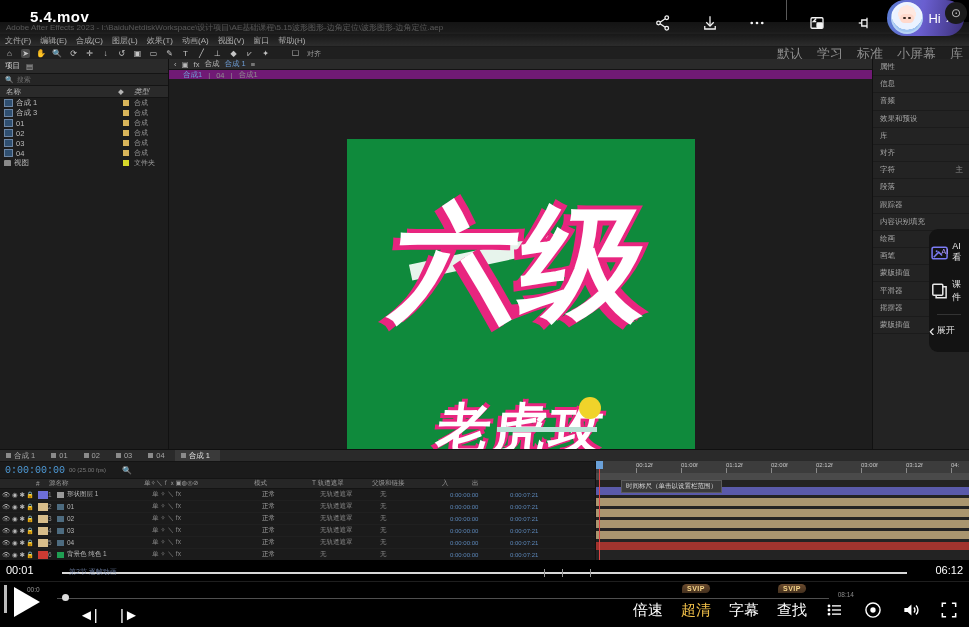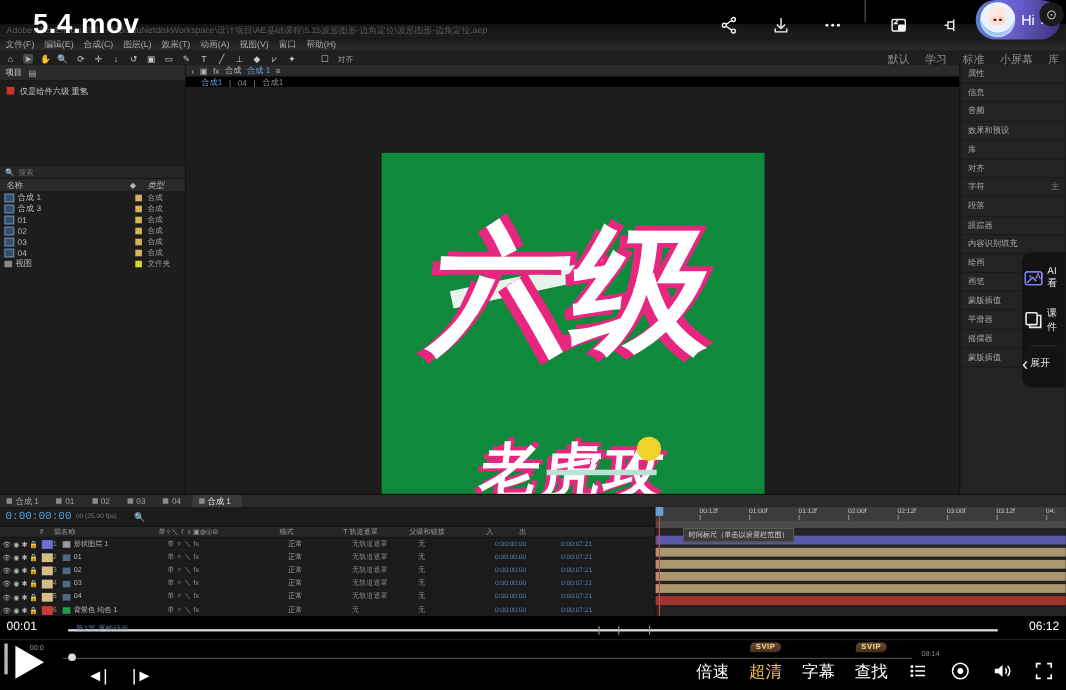--- a/index.html
+++ b/index.html
@@ -5,21 +5,21 @@
   html,body{margin:0;padding:0;background:#000;}
   body{width:969px;height:627px;overflow:hidden;
        font-family:"Liberation Sans","DejaVu Sans",sans-serif;
        color:#c8c8c8;-webkit-font-smoothing:none;}
   .app{position:relative;width:969px;height:627px;background:#000;overflow:hidden;}
 
   
   .player-top{position:absolute;left:0;top:0;width:969px;height:45px;
               background:linear-gradient(180deg,rgba(0,0,0,.92) 0%,rgba(0,0,0,.55) 70%,rgba(0,0,0,0) 100%);
               z-index:40;pointer-events:none;}
-  .vid-title{position:absolute;left:30px;top:8px;font-size:25px;color:#fff;
+  .vid-title{position:absolute;left:30px;top:8px;font-size:15px;color:#fff;
              font-weight:bold;letter-spacing:.5px;}
   .top-icons{position:absolute;right:0;top:0;height:45px;display:flex;gap:0;}
   .ticon{width:47px;height:45px;display:flex;align-items:center;justify-content:center;
          color:#fff;opacity:.95;}
   .tdiv{width:1px;height:20px;background:rgba(255,255,255,.35);margin:0 6px;}
   .avatar-pill{display:flex;align-items:center;height:36px;padding:0 14px 0 4px;margin-right:5px;
       border-radius:18px;background:linear-gradient(100deg,#5b7fd4 0%,#6a5fd0 45%,#3b2f78 100%);
       color:#fff;font-size:13px;gap:5px;}
   .avatar{width:32px;height:32px;border-radius:50%;
       background:radial-gradient(circle at 50% 38%,#ffe8e0 0 34%,#eaf2ff 35% 60%,#9fc4f0 61% 100%);
@@ -36,21 +36,21 @@
   .ae{position:absolute;left:0;top:22px;width:969px;height:538px;background:#232323;z-index:10;}
   .ae-title{height:12px;background:#3a3a3a;color:#d2d2d2;font-size:8px;line-height:12px;
             padding-left:6px;white-space:nowrap;overflow:hidden;}
   .ae-menu{height:12px;background:#2b2b2b;display:flex;align-items:center;gap:9px;
            padding-left:5px;font-size:8px;color:#cdcdcd;border-bottom:1px solid #1b1b1b;}
   .ae-tools{height:13px;background:#1f1f1f;display:flex;align-items:center;gap:7px;
             padding-left:5px;border-bottom:1px solid #151515;}
   .tool{width:9px;height:9px;display:flex;align-items:center;justify-content:center;
         font-size:8px;color:#c6c6c6;}
   .tool.act{background:#4a4a4a;border-radius:2px;}
-  .ws-tabs{margin-left:auto;display:flex;gap:14px;padding-right:6px;font-size:10px;color:#8c8c8c;text-align:center;}
+  .ws-tabs{margin-left:auto;display:flex;gap:14px;padding-right:6px;font-size:13px;color:#8c8c8c;text-align:center;}
 
   
   .ae-body{position:absolute;left:0;top:37px;width:969px;height:501px;display:flex;}
   .col-left{width:168px;background:#1d1d1d;border-right:1px solid #111;position:relative;}
   .col-mid{flex:1;background:#1d1d1d;position:relative;}
   .col-right{width:96px;background:#232323;border-left:1px solid #111;position:relative;}
 
   
   .pan-head{height:14px;background:#2a2a2a;display:flex;align-items:center;gap:6px;
             padding:0 5px;font-size:7.5px;color:#bdbdbd;border-bottom:1px solid #141414;}
@@ -71,21 +71,21 @@
   .prow .c3{width:34px;color:#9a9a9a;font-size:7px;}
   .ico-comp{width:7px;height:6px;background:#2f4f70;border:1px solid #6d86a3;flex:none;}
   .ico-fold{width:7px;height:6px;background:#8a8a8a;flex:none;border-radius:1px 1px 0 0;}
   .chip{width:6px;height:6px;display:inline-block;}
   .proj-foot{position:absolute;left:0;bottom:0;width:100%;height:12px;background:#242424;
              border-top:1px solid #141414;display:flex;align-items:center;gap:6px;padding:0 5px;}
 
   
   .view-tabs{height:10px;background:#2a2a2a;display:flex;align-items:center;gap:5px;
              padding:0 5px;font-size:7.5px;color:#b9b9b9;border-bottom:1px solid #141414;}
-  .view-crumb{height:10px;background:#000000;display:flex;align-items:center;gap:6px;
+  .view-crumb{height:10px;background:#701a75;display:flex;align-items:center;gap:6px;
               padding:0 14px;font-size:7.5px;color:#8f8f8f;border-bottom:1px solid #141414;}
   .blue{color:#6f9fd8;}
   .stage{position:absolute;left:0;top:20px;right:0;bottom:14px;background:#1d1d1d;
          display:flex;align-items:center;justify-content:center;}
   .canvas{width:348px;height:348px;background:#0f8a3c;position:relative;overflow:hidden;}
   .cn-txt{position:absolute;left:0;right:0;text-align:center;color:#fff;font-weight:bold;
           line-height:1;letter-spacing:2px;}
   .cn-big{top:62px;font-size:126px;text-shadow:-7px 5px 0 #e8257f, 6px -4px 0 #e8257f;
           transform:skewX(-5deg);}
   .cn-sub{top:262px;font-size:54px;text-shadow:-4px 3px 0 #e8257f, 3px -3px 0 #e8257f;
@@ -238,24 +238,20 @@
         <span>库</span>
       </span>
     </div>
 
     <div class="ae-body">
 
       <div class="col-left">
         <div class="pan-head">
           <span class="pan-tab">项目</span>
           <span>▤</span>
-        </div>
-        <div class="proj-preview">
-          <span class="sw-red"></span>
-          <span>仅是给件六级 重氢</span>
         </div>
         <div class="proj-search">
           <span style="margin-right:3px">🔍</span>
           <span>搜索</span>
         </div>
         <div class="proj-cols">
           <span class="c1">名称</span>
           <span class="c2">◆</span>
           <span class="c3">类型</span>
         </div>

